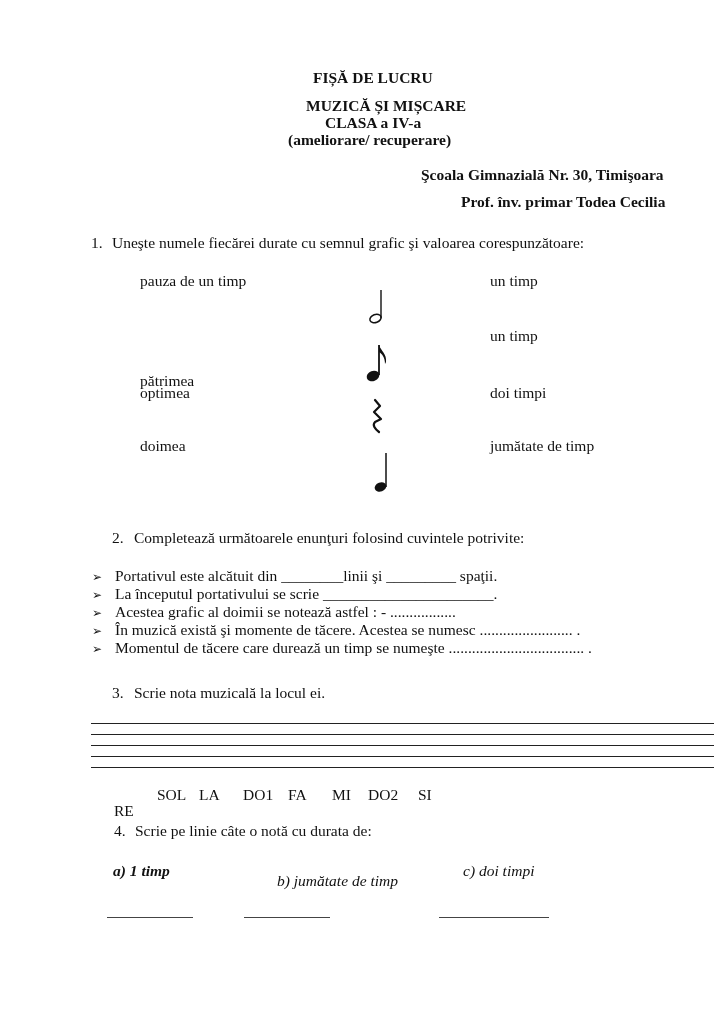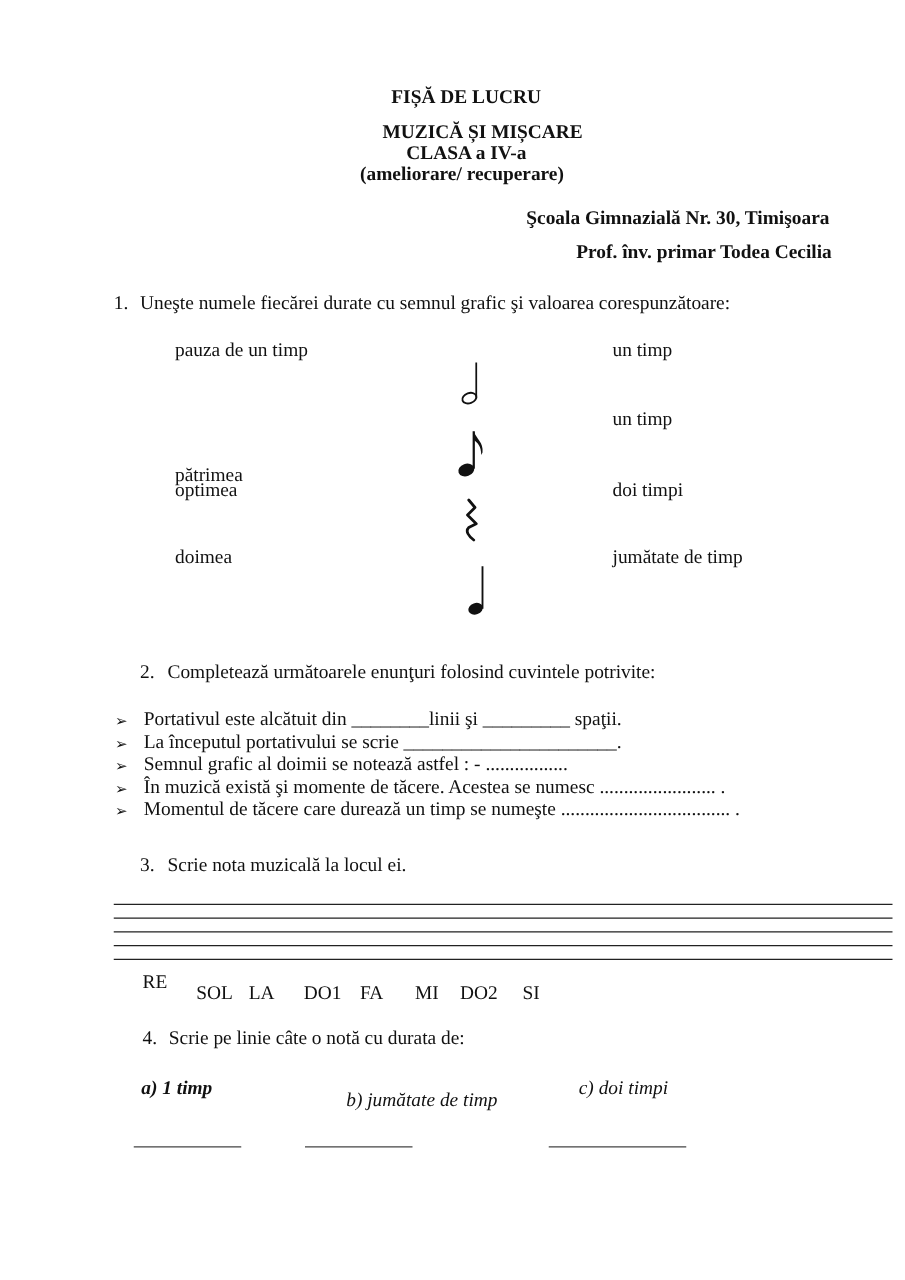--- a/index.html
+++ b/index.html
@@ -61,41 +61,41 @@
 <div class="abs" style="left:134px; top:529px;">Completează următoarele enunţuri folosind cuvintele potrivite:</div>
 
 <div>
   <span class="bullet" style="left:92px; top:570px;">➢</span>
   <div class="abs" style="left:115px; top:567px;">Portativul este alcătuit din  ________linii şi _________ spaţii.</div>
 
   <span class="bullet" style="left:92px; top:588px;">➢</span>
   <div class="abs" style="left:115px; top:585px;"> La începutul portativului se scrie ______________________.</div>
 
   <span class="bullet" style="left:92px; top:606px;">➢</span>
-  <div class="abs" style="left:115px; top:603px;">Semnul grafic al doimii se notează astfel :    -  .................</div>
+  <div class="abs" style="left:115px; top:603px;">Acestea grafic al doimii se notează astfel :    -  .................</div>
 
   <span class="bullet" style="left:92px; top:624px;">➢</span>
   <div class="abs" style="left:115px; top:621px;">În muzică există şi momente de tăcere. Acestea se numesc ........................ .</div>
 
   <span class="bullet" style="left:92px; top:642px;">➢</span>
   <div class="abs" style="left:115px; top:639px;">Momentul de tăcere care durează un timp se numeşte ................................... .</div>
 </div>
 
 <div class="abs" style="left:112px; top:684px;">3.</div>
 <div class="abs" style="left:134px; top:684px;">Scrie nota muzicală la locul ei.</div>
 
 <div>
   <div class="staff-line" style="top:723px;"></div>
   <div class="staff-line" style="top:734px;"></div>
   <div class="staff-line" style="top:745px;"></div>
   <div class="staff-line" style="top:756px;"></div>
   <div class="staff-line" style="top:767px;"></div>
 </div>
 
-<div class="abs" style="left:114px; top:777px;text-align:right;">RE</div>
+<div class="abs" style="left:114px; top:802px;text-align:right;">RE</div>
 <div class="abs" style="left:157px; top:786px;">SOL</div>
 <div class="abs" style="left:199px; top:786px;">LA</div>
 <div class="abs" style="left:243px; top:786px;">DO1</div>
 <div class="abs" style="left:288px; top:786px;">FA</div>
 <div class="abs" style="left:332px; top:786px;">MI</div>
 <div class="abs" style="left:368px; top:786px;">DO2</div>
 <div class="abs" style="left:418px; top:786px;">SI</div>
 
 <div class="abs" style="left:114px; top:822px;">4.</div>
 <div class="abs" style="left:135px; top:822px;">Scrie pe linie câte o notă cu durata de:</div>

